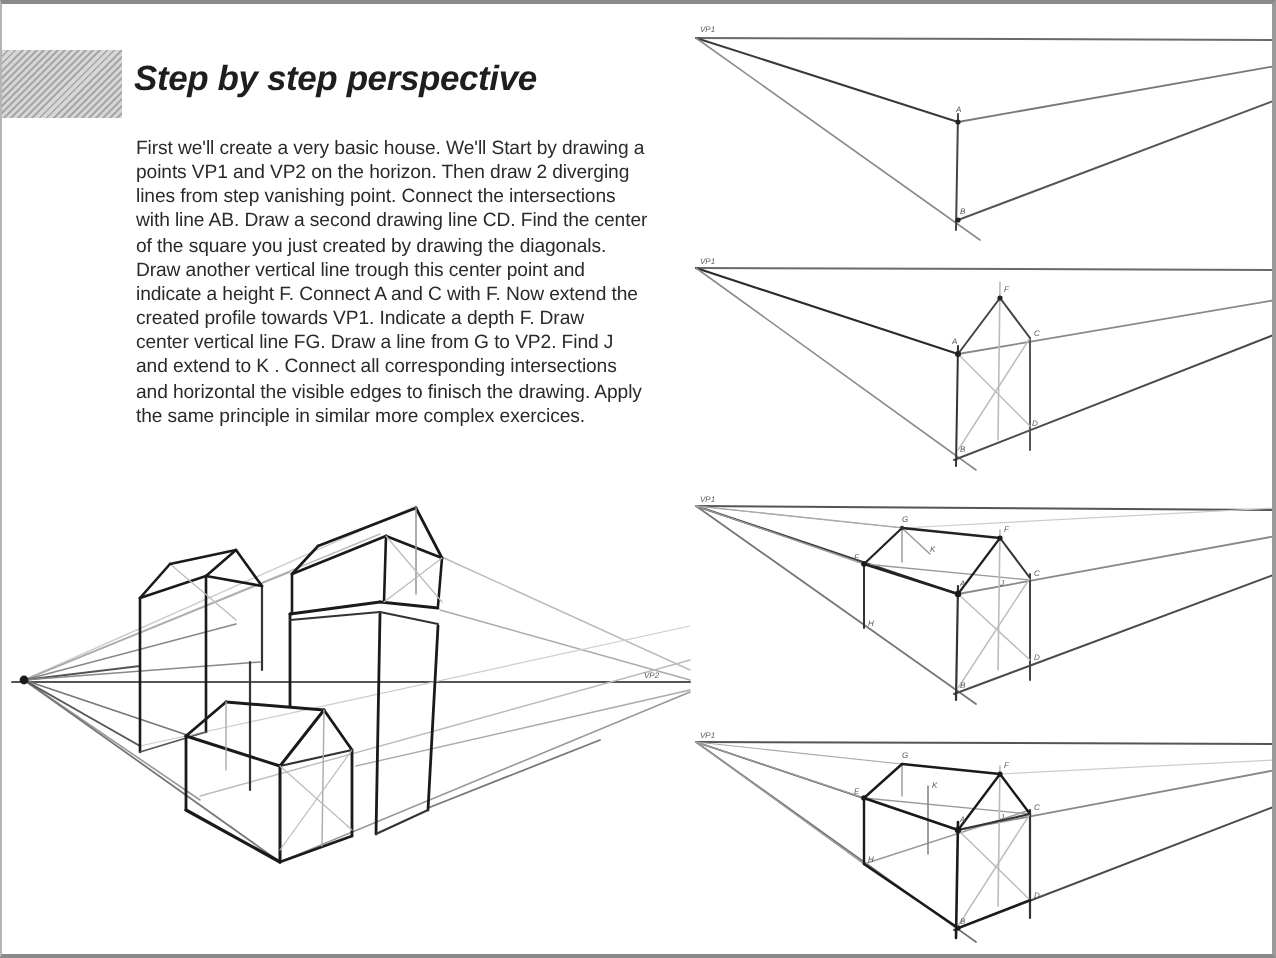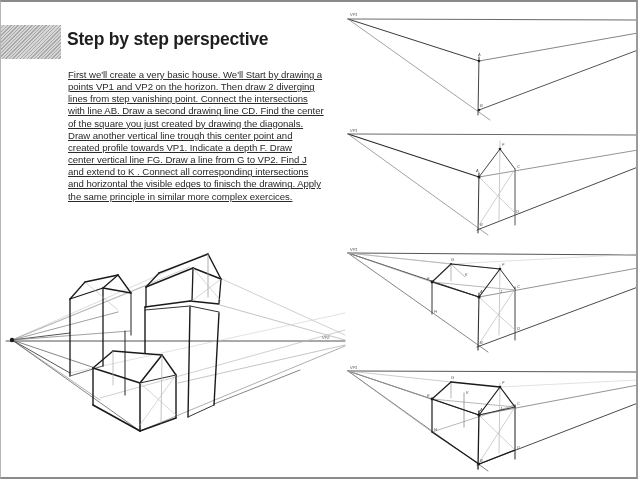--- a/index.html
+++ b/index.html
@@ -42,33 +42,34 @@
     .slide-title {
       position: absolute;
       left: 67px;
       top: 29px;
       margin: 0;
       font-size: 17.5px;
       font-weight: bold;
       color: #1e1e1e;
       letter-spacing: -0.2px;
       white-space: nowrap;
+      font-style: italic;
     }
     .body-text {
       position: absolute;
       left: 68px;
       top: 69px;
       width: 280px;
       margin: 0;
       font-size: 9.6px;
       line-height: 12.15px;
       color: #2a2a2a;
       letter-spacing: -0.05px;
     }
-    .body-text span { display: block; white-space: nowrap; text-decoration: underline; }
+    .body-text span { display: block; white-space: nowrap; }
     svg.drawing {
       position: absolute;
       overflow: visible;
     }
     .lbl {
       font-family: "Liberation Sans", sans-serif;
       font-size: 4px;
       font-style: italic;
       fill: #555;
     }
@@ -79,20 +80,21 @@
 <div class="title-bar-deco"></div>
 <h1 class="slide-title">Step by step perspective</h1>
 
 <div class="body-text">
   <span>First we'll create a very basic house. We'll Start by drawing a</span>
   <span>points VP1 and VP2 on the horizon. Then draw 2 diverging</span>
   <span>lines from step vanishing point. Connect the intersections</span>
   <span>with line AB. Draw a second drawing line CD. Find the center</span>
   <span>of the square you just created by drawing the diagonals.</span>
   <span>Draw another vertical line trough this center point and</span>
+  <span>indicate a height F. Connect A and C with F. Now extend the</span>
   <span>created profile towards VP1. Indicate a depth F. Draw</span>
   <span>center vertical line FG. Draw a line from G to VP2. Find J</span>
   <span>and extend to K . Connect all corresponding intersections</span>
   <span>and horizontal the visible edges to finisch the drawing. Apply</span>
   <span>the same principle in similar more complex exercices.</span>
 </div>
 
 <svg class="drawing" style="left:340px; top:0px;" width="298" height="125" viewBox="0 0 298 125">
   <g stroke-linecap="round" fill="none">
     <line x1="8" y1="19" x2="298" y2="20" stroke="#6a6a6a" stroke-width="1"></line>

